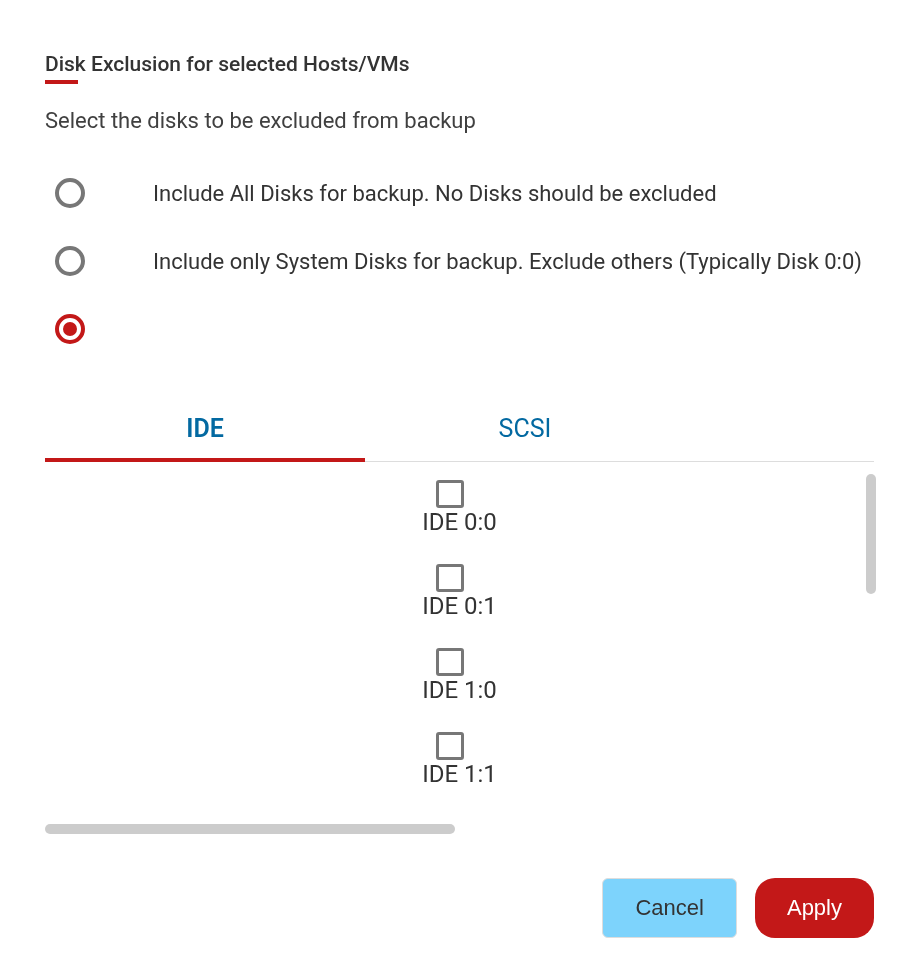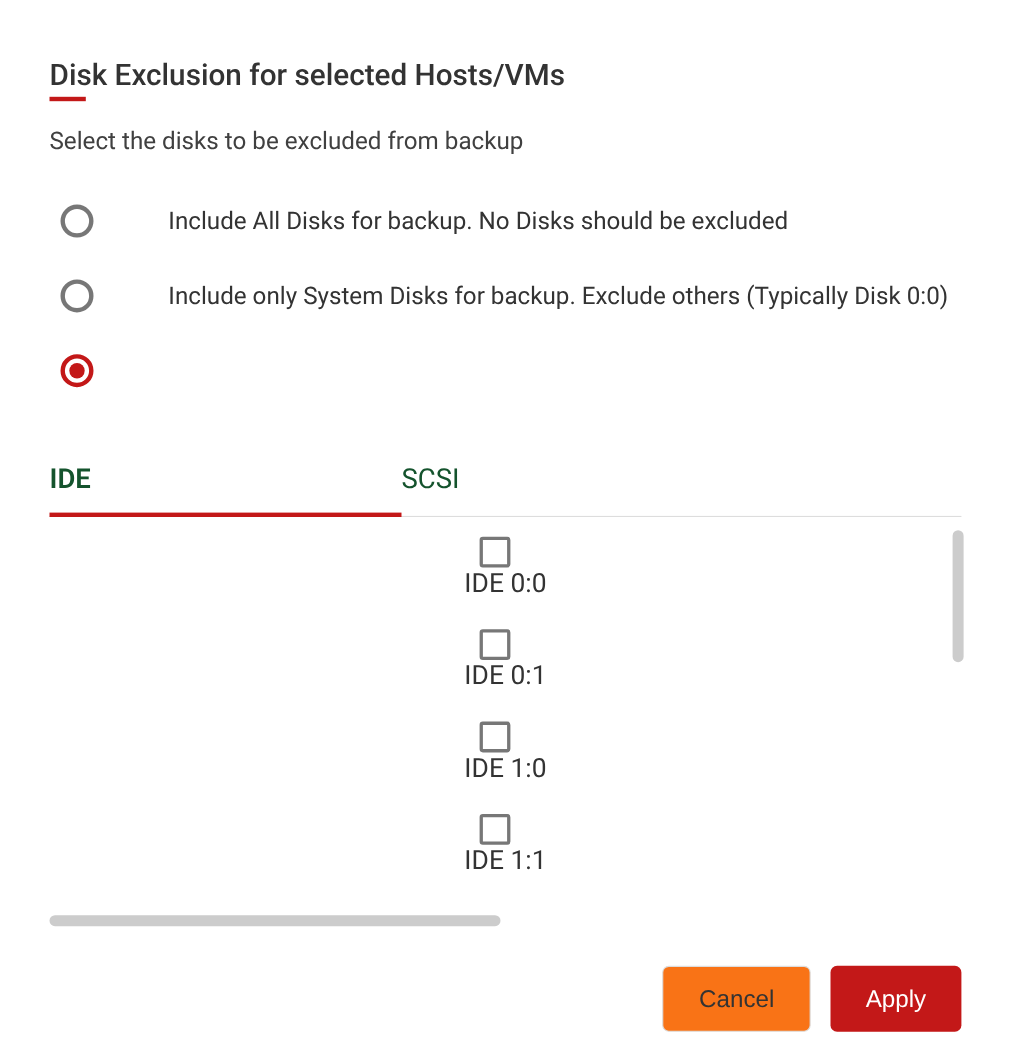--- a/index.html
+++ b/index.html
@@ -10,21 +10,21 @@
     body {
       font-family: -apple-system, BlinkMacSystemFont, "Segoe UI", Roboto, "Helvetica Neue", Arial, sans-serif;
       background: #fff;
       width: 919px;
       height: 966px;
       padding: 52px 45px 0 45px;
       position: relative;
       color: #333;
     }
     .page-title {
-      font-size: 27px;
+      font-size: 21px;
       font-weight: 500;
       color: #333;
       display: inline-block;
       padding-bottom: 8px;
     }
     .title-underline {
       width: 33px;
       height: 4px;
       background: #c31818;
       margin-top: -4px;
@@ -70,22 +70,23 @@
       font-size: 22px;
       color: #333;
     }
     .tabs-row {
       display: flex;
       margin-top: 52px;
       border-bottom: 1px solid #ddd;
     }
     .tab {
       flex: 0 0 320px;
+      text-align: center;
       font-size: 25px;
-      color: #14532d;
+      color: #0369a1;
       padding: 18px 0;
       cursor: pointer;
       position: relative;
     }
     .tab.active {
       font-weight: 600;
     }
     .tab.active::after {
       content: "";
       position: absolute;
@@ -145,28 +146,29 @@
       gap: 18px;
     }
     .btn {
       font-size: 22px;
       padding: 16px 32px;
       border-radius: 6px;
       cursor: pointer;
       border: none;
     }
     .btn-cancel {
-      background: #f97316;
+      background: #7dd3fc;
       color: #333;
       border: 1px solid #ddd;
     }
     .btn-apply {
       background: #c31818;
       color: #fff;
       font-weight: 500;
+      border-radius: 20px;
     }
   </style>
 </head>
 <body>
 
 
 
 <div class="page-title">Disk Exclusion for selected Hosts/VMs</div>
 <div class="title-underline"></div>
 <div class="subtitle">Select the disks to be excluded from backup</div>

